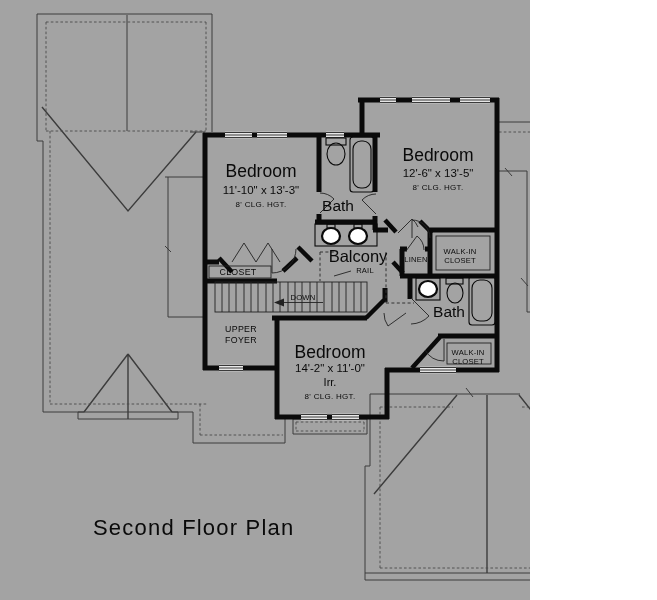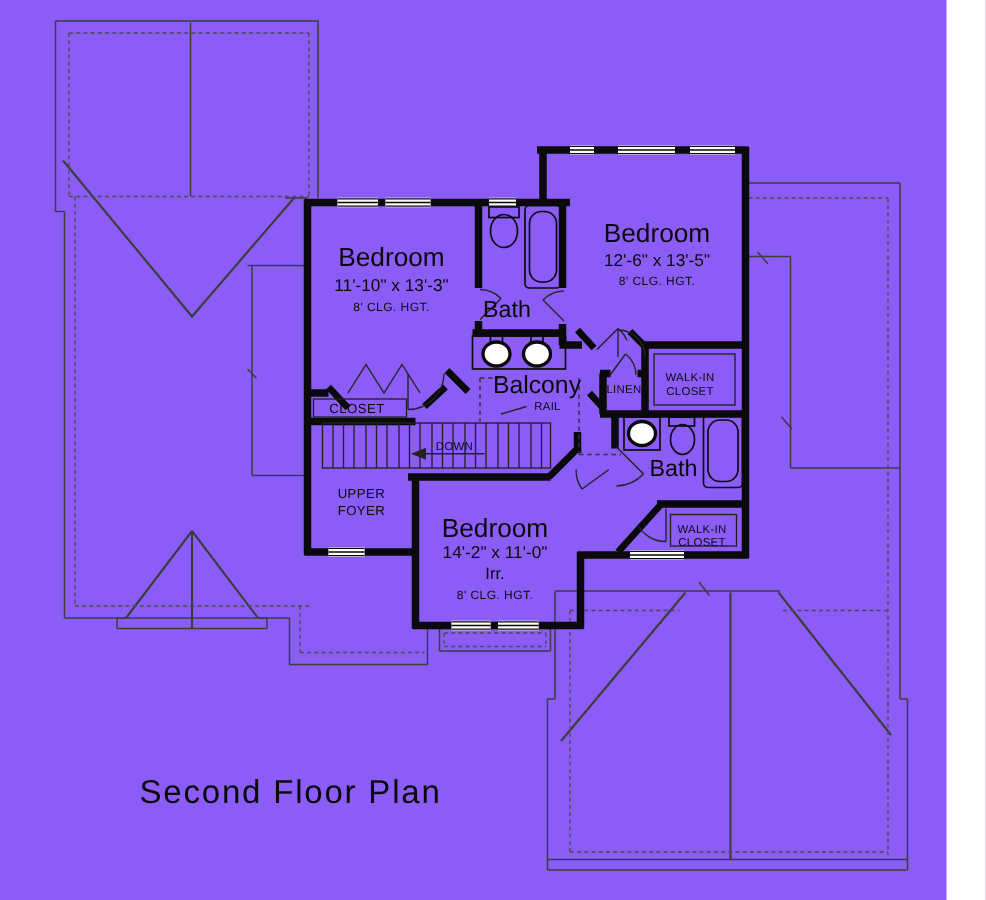--- a/index.html
+++ b/index.html
@@ -1,16 +1,16 @@
 <!DOCTYPE html>
 <html><head>
 <meta charset="utf-8">
 <style>
   html,body{margin:0;padding:0;background:#ffffff;}
-  #stage{position:relative;width:631px;height:600px;background:#8b5cf6;overflow:hidden;
+  #stage{position:relative;width:530px;height:600px;background:#a3a3a3;overflow:hidden;
          font-family:"Liberation Sans",sans-serif;}
   svg{position:absolute;left:0;top:0;}
   
   .roof{stroke:#3c3c3c;stroke-width:1;fill:none;}
   .roof2{stroke:#3c3c3c;stroke-width:1.4;fill:none;}
   .dash{stroke:#4a4a4a;stroke-width:0.9;fill:none;stroke-dasharray:2.6,2.2;}
   .wall{stroke:#0a0a0a;stroke-width:5;fill:none;stroke-linecap:butt;}
   .jamb{stroke:#0a0a0a;stroke-width:4.5;fill:none;stroke-linecap:butt;}
   .win{stroke:#0a0a0a;stroke-width:0.9;fill:none;}
   .door{stroke:#222222;stroke-width:0.9;fill:none;}

